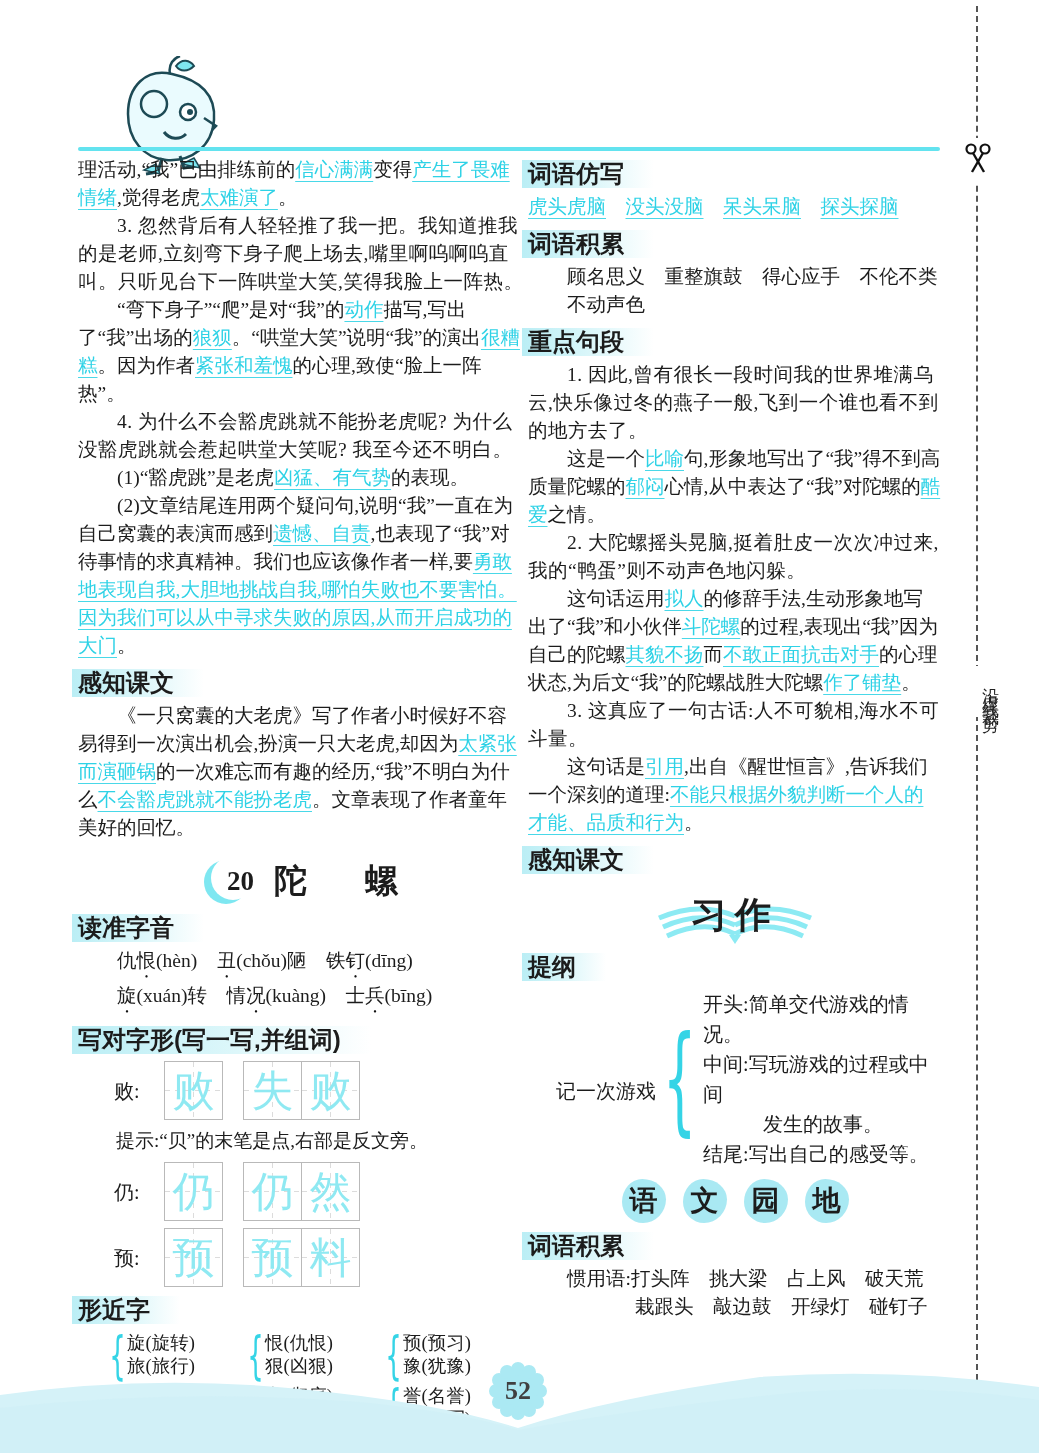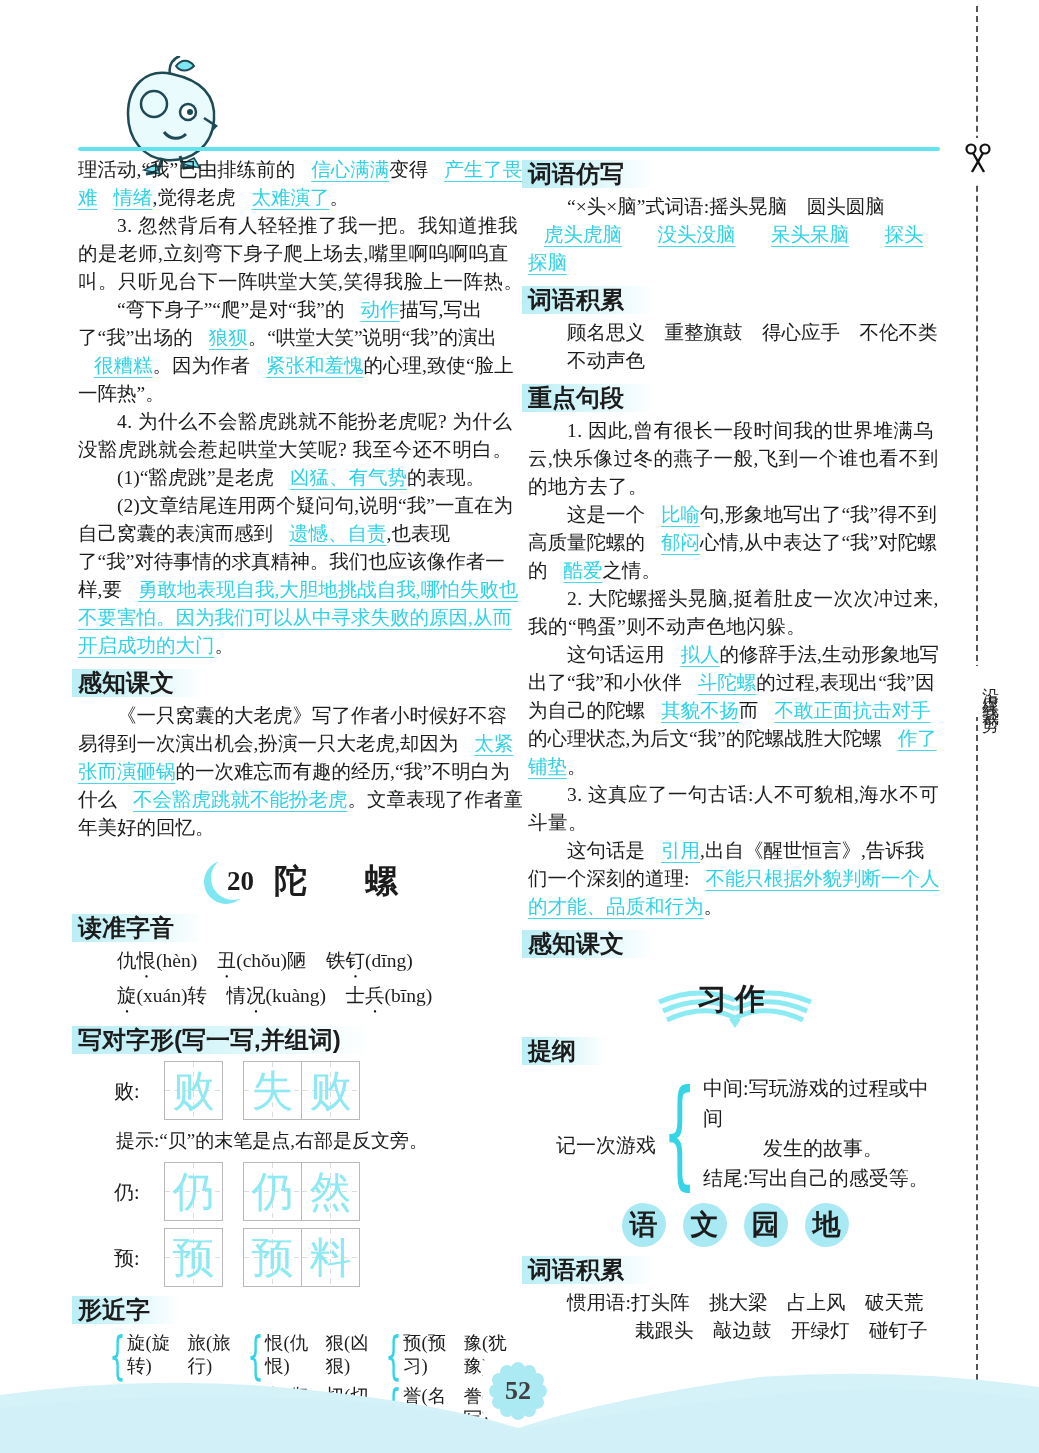--- a/index.html
+++ b/index.html
@@ -5,21 +5,21 @@
   html,body{margin:0;padding:0;background:#fff;}
   #page{position:relative;width:1039px;height:1453px;background:#fff;overflow:hidden;
         font-family:"Liberation Serif","DejaVu Serif",serif;color:#1c1c1c;}
   
   .col{position:absolute;top:156px;font-size:19.5px;line-height:28px;}
   #colL{left:78px;width:446px;}
   #colR{left:528px;width:414px;}
   .p{margin:0;}
   .ind{text-indent:2em;}
   .quote{letter-spacing:.5px;}
-  .hl{color:#2ed2e6;text-decoration:underline;text-decoration-color:#49d8e8;text-decoration-thickness:1px;text-underline-offset:5px;padding-left:16px;}
+  .hl{color:#2ed2e6;text-decoration:underline;text-decoration-color:#49d8e8;text-decoration-thickness:1px;text-underline-offset:5px;}
   .em{-webkit-text-emphasis:filled dot #111;-webkit-text-emphasis-position:under;
       text-emphasis:filled dot #111;text-emphasis-position:under left;}
   
   .sec{display:table;background:linear-gradient(90deg,#baeef5 0%,#ddf7fa 55%,#ffffff 100%);
        font-family:"Liberation Sans","DejaVu Sans",sans-serif;font-weight:700;font-size:24px;
        padding:2px 30px 2px 6px;margin:9px 0 5px -6px;line-height:24px;}
   
   .lesson{display:flex;align-items:center;justify-content:center;margin:16px 0 10px;}
   .lnum{position:relative;width:48px;height:46px;display:flex;align-items:center;justify-content:center;}
   .lnum::before{content:"";position:absolute;left:0;top:2px;width:44px;height:44px;border-radius:50%;background:#7ee7f1;}
@@ -38,24 +38,24 @@
   .wbox b{font-weight:400;color:#8fe9f2;font-size:42px;line-height:1;}
   .wsingle{margin-right:20px;}
   .wpair{display:inline-flex;}
   .wpair .wbox + .wbox{margin-left:-1px;}
   .hint{font-size:19px;margin:2px 0 2px 38px;}
   
   .xrow{display:flex;margin:1px 0 1px 32px;}
   .xg{display:flex;align-items:center;width:146px;}
   .brace{color:#35d4e6;font-family:"DejaVu Sans",sans-serif;line-height:1;font-weight:400;}
   .b2{font-size:52px;transform:scaleX(.5);margin:0 -7px 0 -9px;}
-  .xlines{display:flex;flex-direction:row;font-size:18.5px;line-height:23px;}
+  .xlines{display:flex;flex-direction:column;font-size:18.5px;line-height:23px;}
   
   .xizuo{position:relative;text-align:center;margin:12px 0 2px;height:58px;}
-  .xizuo b{position:relative;z-index:1;font-size:30px;letter-spacing:8px;line-height:58px;}
+  .xizuo b{position:relative;z-index:1;font-size:36px;letter-spacing:8px;line-height:58px;}
   .xizuo svg{position:absolute;left:50%;top:2px;transform:translateX(-50%);}
   
   .yuandi{display:flex;justify-content:center;gap:17px;margin:10px 0 2px;}
   .blob{width:44px;height:44px;background:#a9e9f3;border-radius:46% 54% 52% 48% / 52% 46% 54% 48%;
         display:flex;align-items:center;justify-content:center;font-weight:700;font-size:28px;}
   
   .outline{display:flex;align-items:center;margin:8px 0 4px 28px;}
   .olabel{font-size:20px;white-space:nowrap;margin-top:24px;}
   .b4{font-size:118px;transform:scaleX(.45);margin:0 -14px;}
   .olines{display:flex;flex-direction:column;font-size:20px;line-height:30px;}
@@ -221,21 +221,20 @@
           </span>
         </div>
     </div>
 
     <div class="sec">多音字</div>
 
   </div>
 
   <div class="col" id="colR">
     <div class="sec" style="margin-top:4px">词语仿写</div>
-    <p class="p ind">“×头×脑”式词语:摇头晃脑　圆头圆脑</p>
     <p class="p"><span class="hl">虎头虎脑</span><span>　</span><span class="hl">没头没脑</span><span>　</span><span class="hl">呆头呆脑</span><span>　</span><span class="hl">探头探脑</span></p>
 
     <div class="sec">词语积累</div>
     <p class="p ind">顾名思义　重整旗鼓　得心应手　不伦不类</p>
     <p class="p ind">不动声色</p>
 
     <div class="sec">重点句段</div>
     <p class="p ind quote">1. 因此,曾有很长一段时间我的世界堆满乌云,快乐像过冬的燕子一般,飞到一个谁也看不到的地方去了。</p>
     <p class="p ind"><span>这是一个</span><span class="hl">比喻</span><span>句,形象地写出了“我”得不到高质量陀螺的</span><span class="hl">郁闷</span><span>心情,从中表达了“我”对陀螺的</span><span class="hl">酷爱</span><span>之情。</span></p>
     <p class="p ind quote">2. 大陀螺摇头晃脑,挺着肚皮一次次冲过来,我的“鸭蛋”则不动声色地闪躲。</p>
@@ -256,20 +255,21 @@
         <path d="M82 47 L94 47 L88 56 Z" fill="#8ceaf3"></path>
       </svg>
       <b>习作</b>
     </div>
 
     <div class="sec">提纲</div>
     <div class="outline">
       <span class="olabel">记一次游戏</span>
       <span class="brace b4">{</span>
       <span class="olines">
+        <span>开头:简单交代游戏的情况。</span>
         <span>中间:写玩游戏的过程或中间</span>
         <span class="cont">发生的故事。</span>
         <span>结尾:写出自己的感受等。</span>
       </span>
     </div>
 
     <div class="yuandi">
       <span class="blob">语</span>
       <span class="blob">文</span>
       <span class="blob">园</span>

